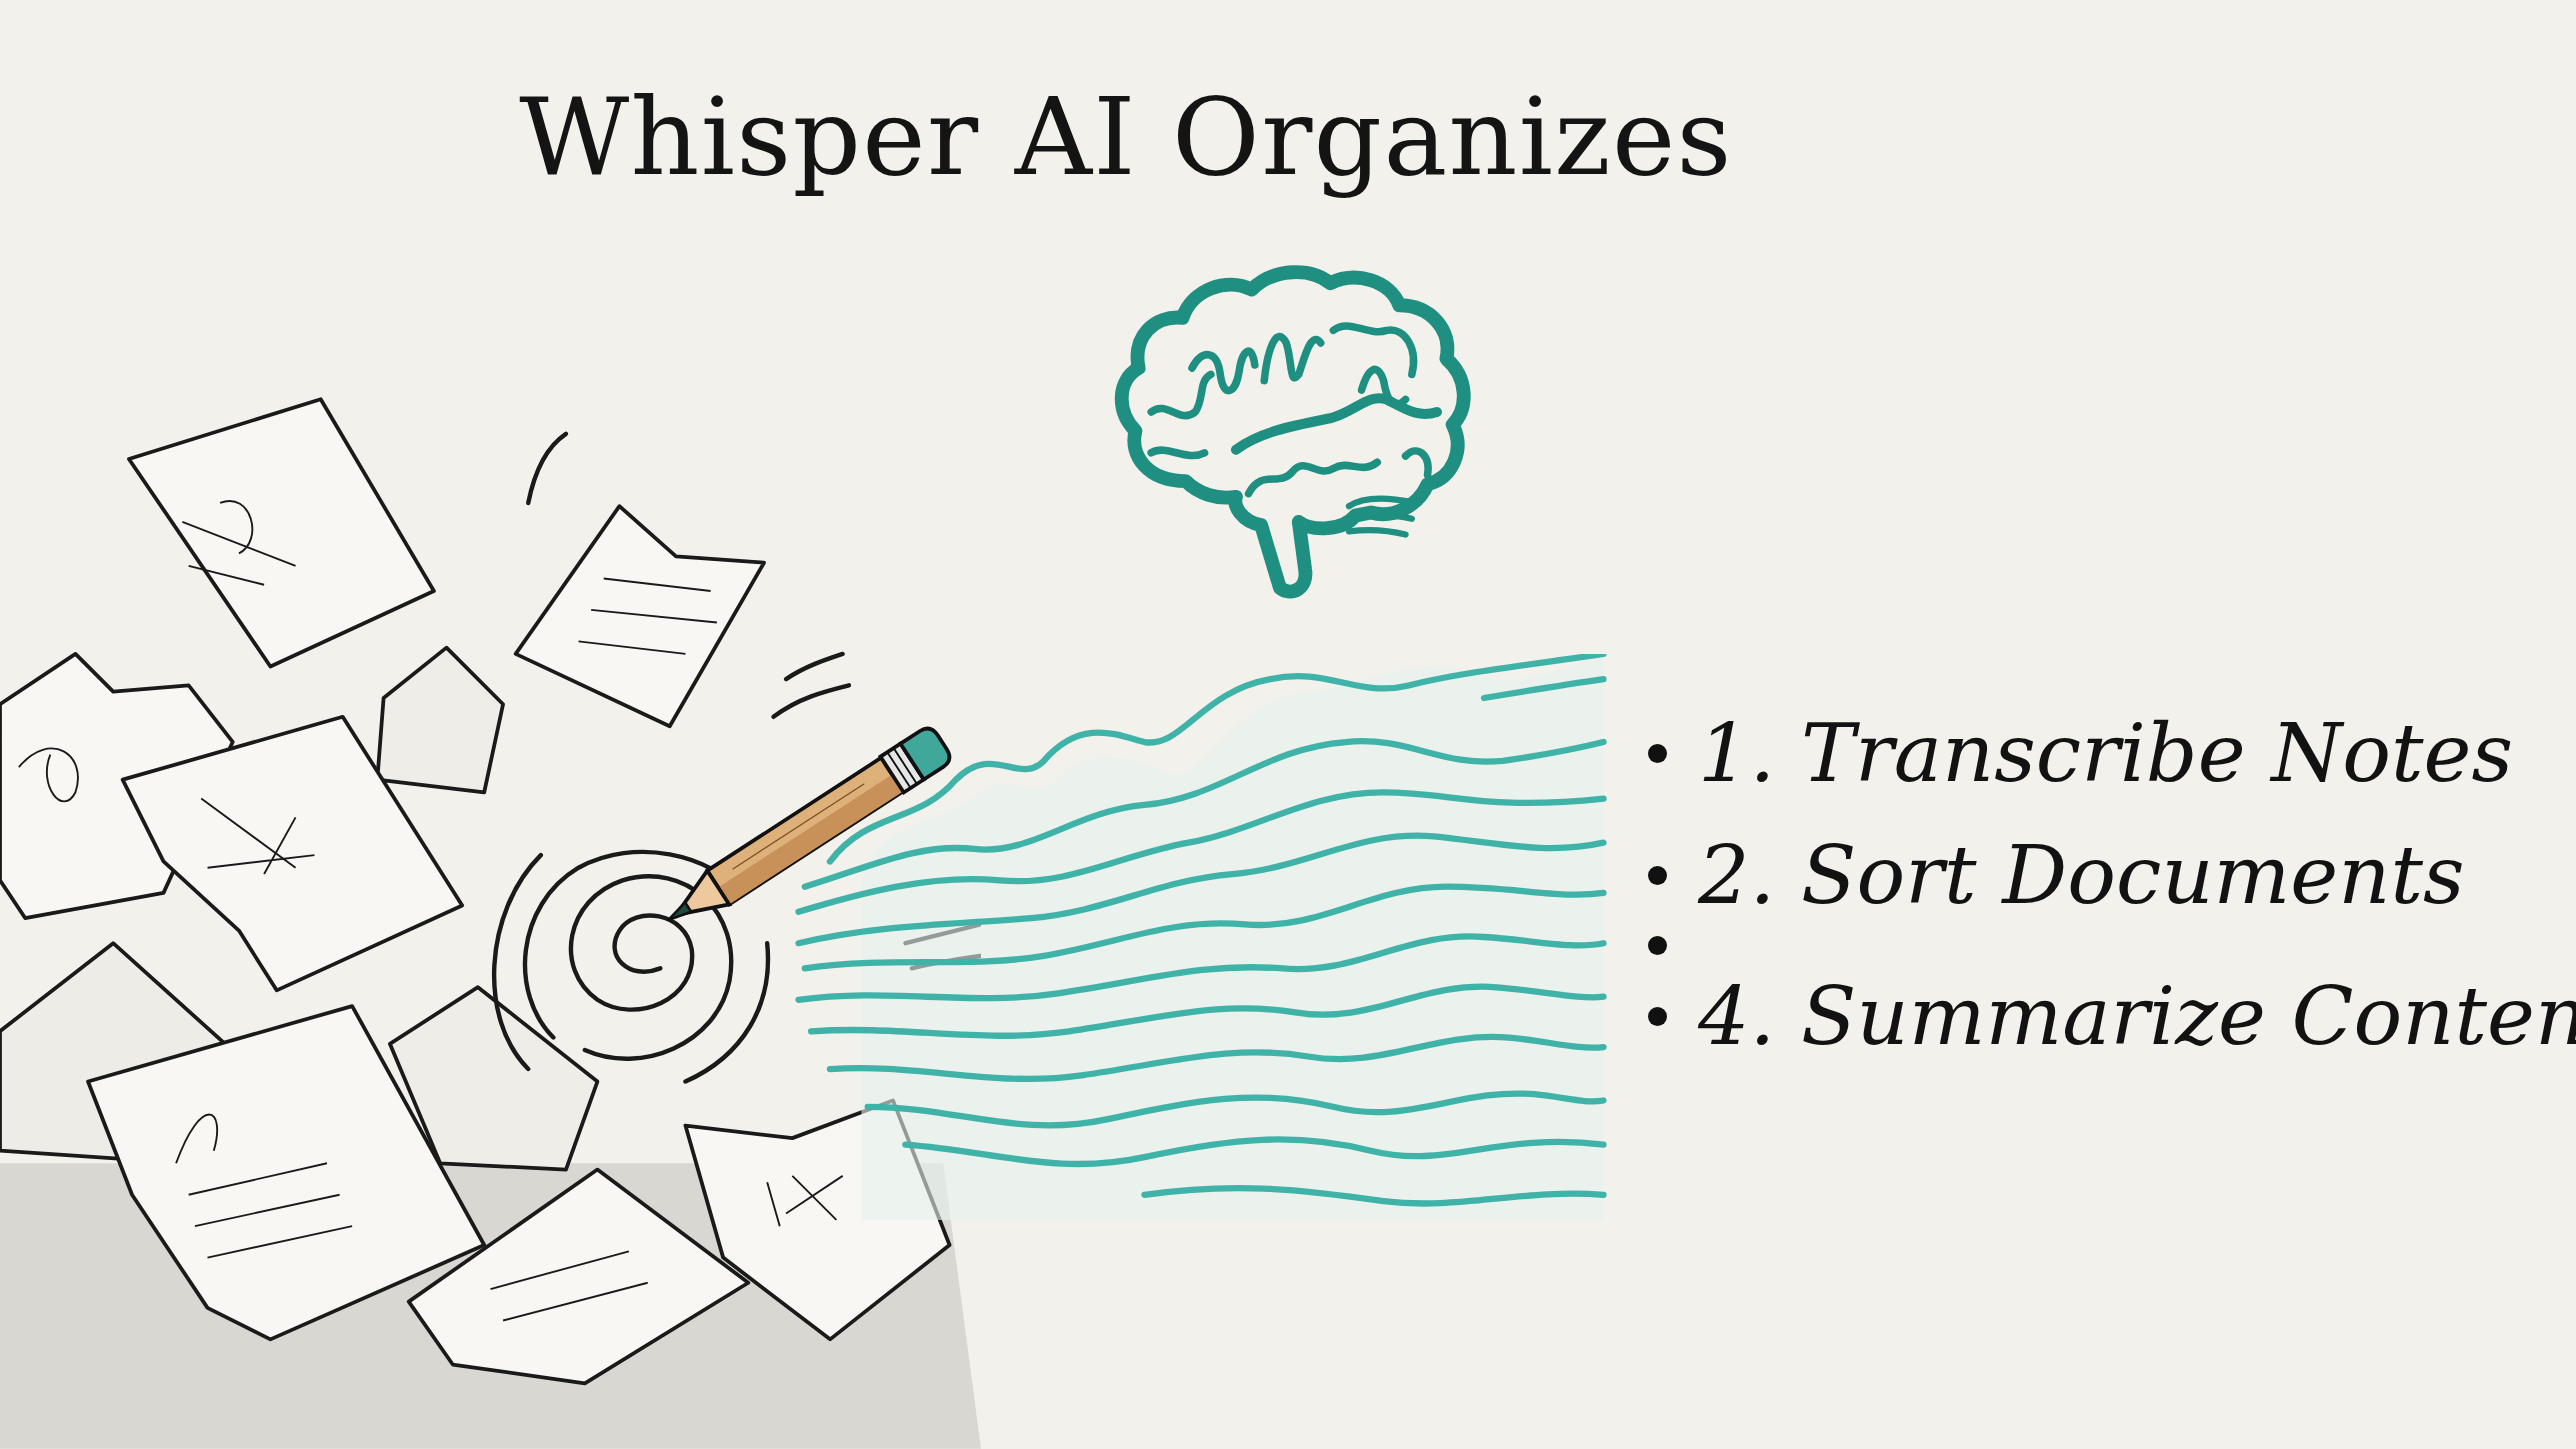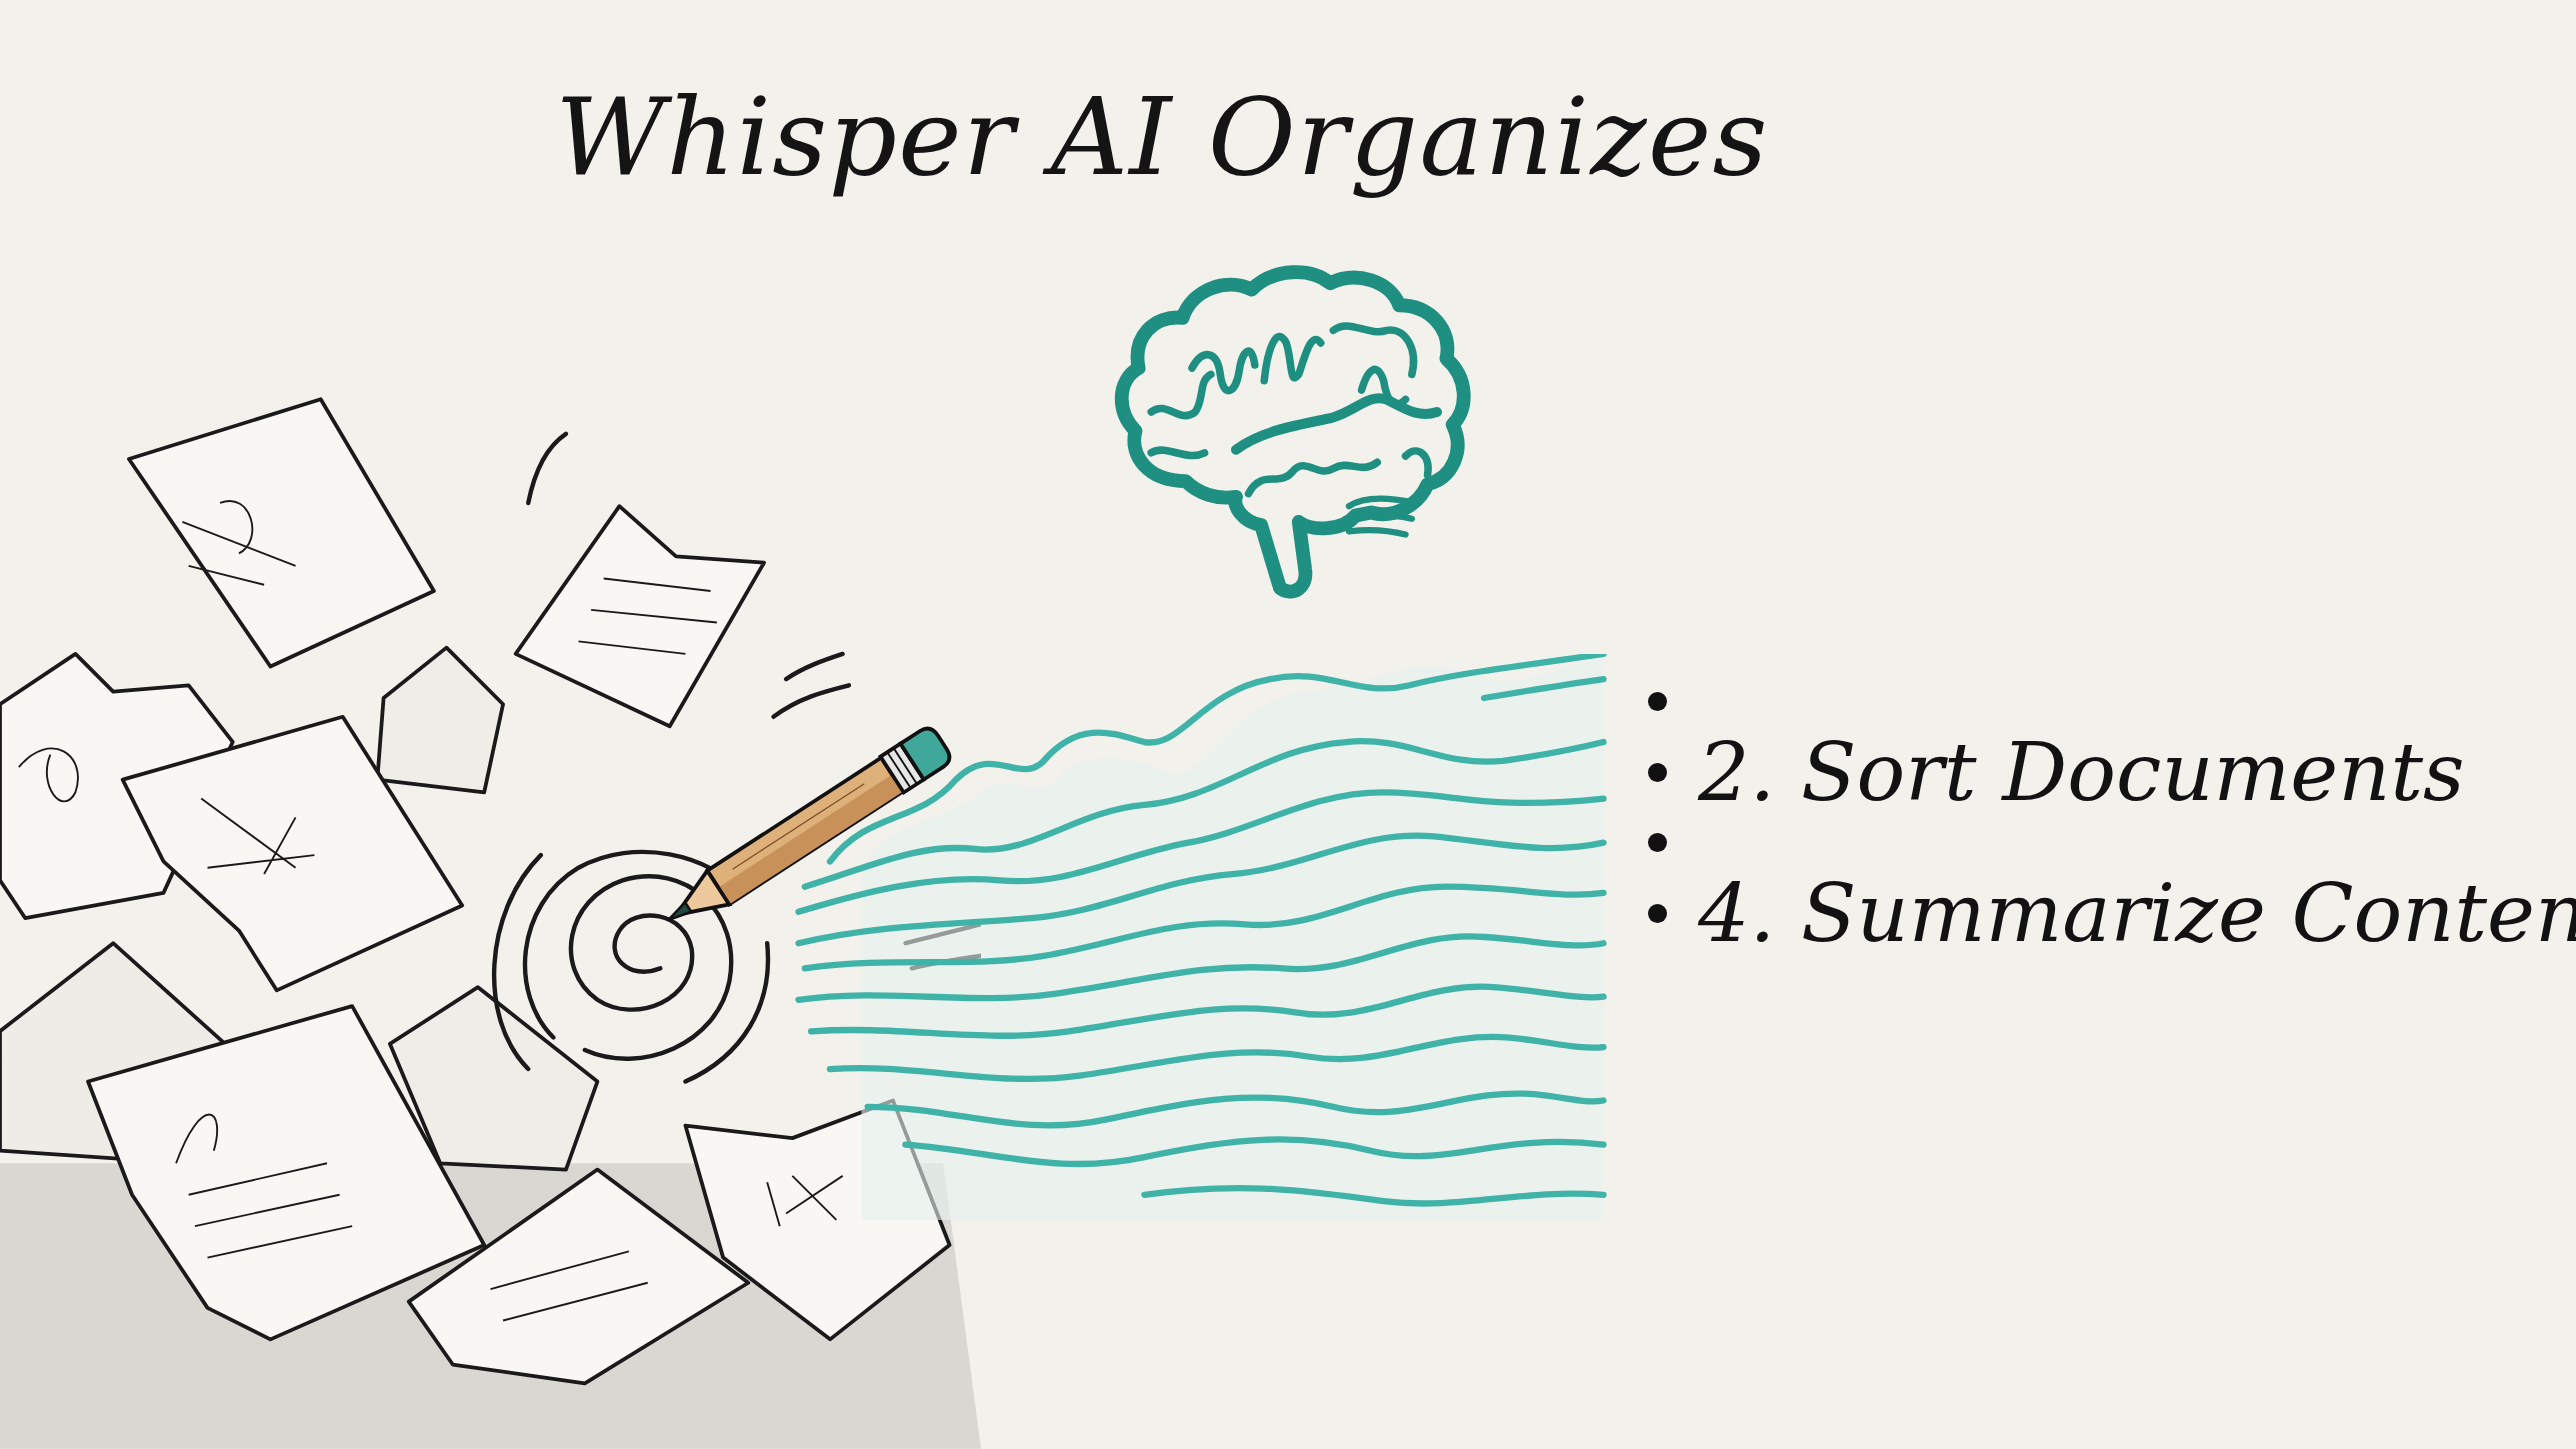--- a/index.html
+++ b/index.html
@@ -4,22 +4,22 @@
 <style>
   html, body { margin:0; padding:0; }
   body {
     width:2576px; height:1449px; overflow:hidden; position:relative;
     background:#f3f1ec;
     font-family:"DejaVu Serif", serif;
     color:#111;
   }
   .title {
     position:absolute; left:0; top:75px; width:2252px; text-align:center;
-    font-family:"DejaVu Serif", serif; font-style:italic; font-weight:normal;
-    font-size:107px; letter-spacing:1.3px; color:#141414;margin-left:36px;
+    font-family:"DejaVu Serif", serif; font-weight:normal;
+    font-size:107px; letter-spacing:1.3px; color:#141414;
   }
   .brain { position:absolute; left:1091px; top:255px; width:403px; height:358px; }
   .scene { position:absolute; left:0; top:377px; width:981px; height:1072px; }
   .pencil { position:absolute; left:616px; top:704px; width:377px; height:252px; }
   .waves { position:absolute; left:792px; top:654px; width:818px; height:566px; }
   .list { position:absolute; left:1648px; top:692px; margin:0; padding:0; list-style:none; }
   .list li {
     font-family:"DejaVu Serif", serif; font-style:italic;
     font-size:81px; line-height:122px; color:#121212; white-space:nowrap;
     display:flex; align-items:center;
@@ -104,20 +104,21 @@
     <path d="M60,660 C200,650 320,690 460,670 C600,650 700,620 820,640 C940,660 1020,600 1140,610 C1200,615 1250,630 1290,625"></path>
     <path d="M120,720 C260,720 360,770 500,740 C640,710 740,690 860,720 C980,750 1060,690 1180,700 C1230,705 1260,715 1290,710"></path>
     <path d="M180,780 C320,790 420,830 560,800 C700,770 800,760 920,790 C1040,820 1120,760 1290,780"></path>
     <path d="M560,860 C700,840 800,850 940,870 C1060,885 1160,850 1290,860"></path>
   </g>
 </svg>
 
 <ul class="list">
   <li>
       <span class="bullet"></span>
+      <span>1. Transcribe Notes</span>
     </li>
   <li>
       <span class="bullet"></span>
       <span>2. Sort Documents</span>
     </li>
   <li>
       <span class="bullet"></span>
     </li>
   <li>
       <span class="bullet"></span>

